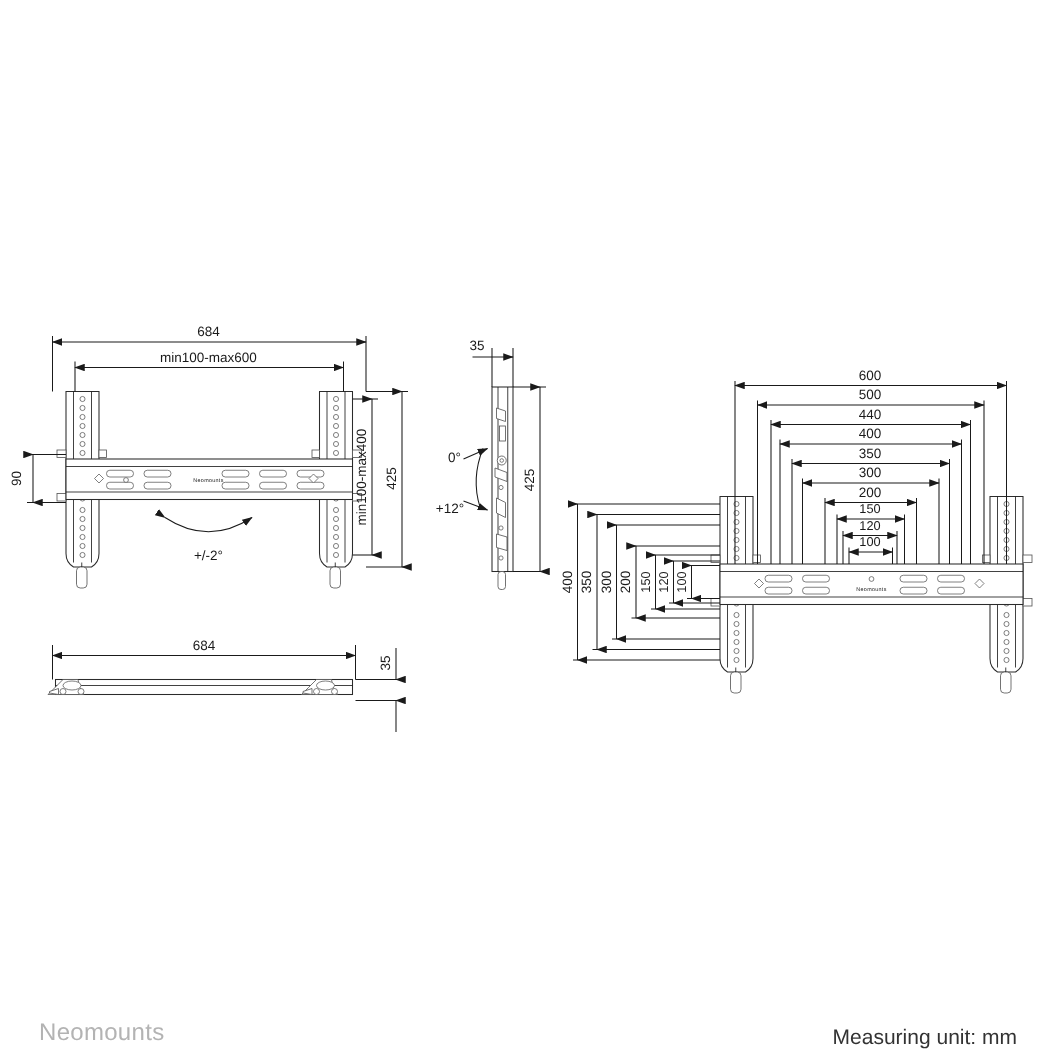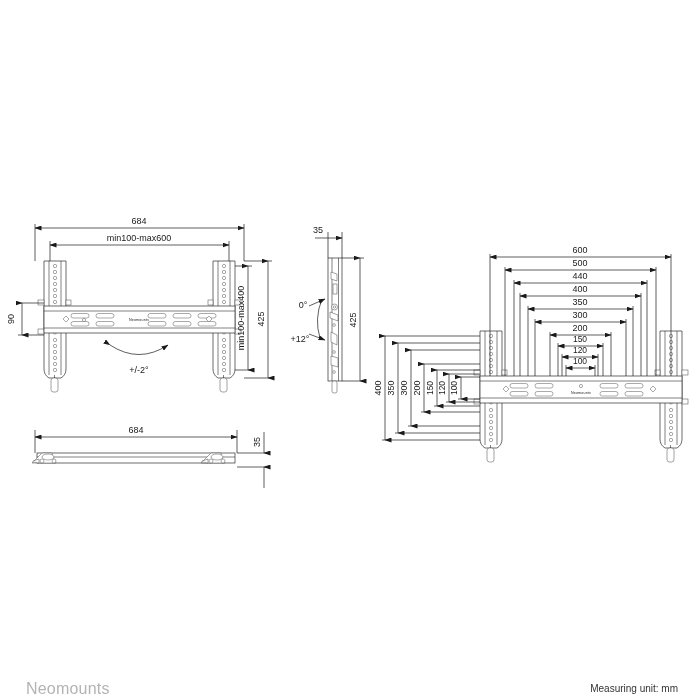--- a/index.html
+++ b/index.html
@@ -42,21 +42,21 @@
     top: 0px;
     font-size: 16px;
     color: #b3b3b3;
     letter-spacing: 0.2px;
     font-family: "Liberation Sans", sans-serif;
   }
   .footer-unit {
     position: absolute;
     right: 22px;
     top: 3px;
-    font-size: 10px;
+    font-size: 14px;
     color: #333333;
     font-family: "Liberation Sans", sans-serif;
   }
   
   text {
     font-family: "Liberation Sans", sans-serif;
     fill: #1a1a1a;
   }
   .dimtext {
     font-size: 9px;

